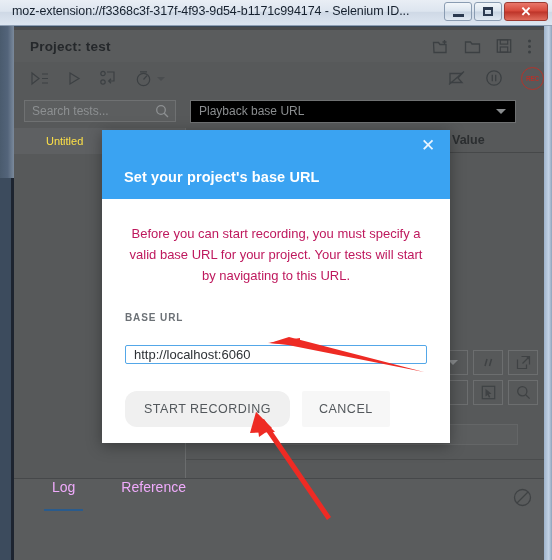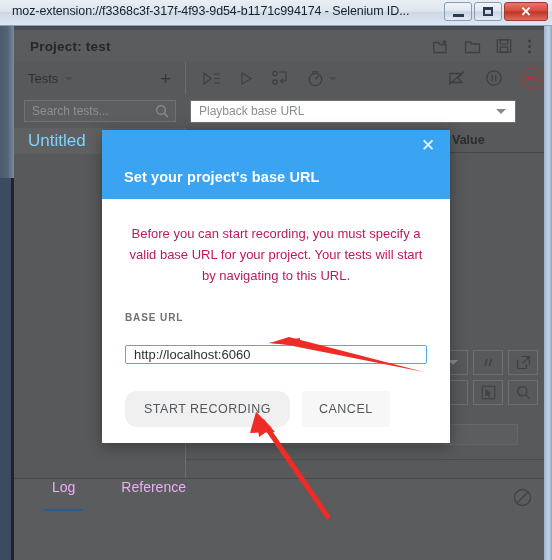--- a/index.html
+++ b/index.html
@@ -124,42 +124,42 @@
   }
   .search-box input {
     border: none; background: transparent; outline: none;
     font-family: "Liberation Sans", sans-serif;
     font-size: 12px; color: #fde047; padding-left: 7px; width: 118px;
   }
   .search-box input::placeholder { color: #8d9092; }
   .url-box {
     margin-left: 14px; width: 326px; height: 23px;
     border: 1px solid #6f7172; box-sizing: border-box;
-    display: flex; align-items: center; background: #ffffff;
+    display: flex; align-items: center; background: #000000;
   }
   .url-box input {
     border: none; background: transparent; outline: none;
     font-family: "Liberation Sans", sans-serif;
     font-size: 12px; color: #8b8e90; padding-left: 8px; flex: 1;
   }
   .url-box input::placeholder { color: #8b8e90; }
   .caret-dd {
     width: 0; height: 0; margin-right: 9px;
     border-left: 5px solid transparent; border-right: 5px solid transparent;
     border-top: 5px solid #888b8d;
   }
 
   
   .left-panel {
     position: absolute; left: 0; top: 101px; width: 172px; height: 350px;
     border-right: 1px solid #6b6d6e; box-sizing: border-box;
   }
   .test-item {
     height: 26px; display: flex; align-items: center;
-    padding-left: 14px; font-size: 17px; color: #7dd3fc;
+    padding-left: 32px; font-size: 11px; color: #fde047;
     background: #5e6062;
   }
   .right-panel {
     position: absolute; left: 172px; top: 101px; width: 358px; height: 350px;
   }
   .grid-head {
     height: 24px; display: flex; align-items: center;
     border-bottom: 1px solid #464849; font-size: 12.5px; font-weight: bold; color: #2b2e30;
   }
   .gh-cell { padding-left: 10px; }
@@ -311,25 +311,20 @@
           <svg width="5" height="17" viewBox="0 0 5 17">
               <circle cx="2.5" cy="3" r="1.5" fill="#3c4043"></circle>
               <circle cx="2.5" cy="8.5" r="1.5" fill="#3c4043"></circle>
               <circle cx="2.5" cy="14" r="1.5" fill="#3c4043"></circle>
             </svg>
         </span>
       </div>
     </div>
 
     <div class="toolbar">
-      <div class="toolbar-left">
-        <span class="tests-label">Tests</span>
-        <span class="caret-sm"></span>
-        <span class="plus-btn">+</span>
-      </div>
       <div class="toolbar-right">
         <span class="ic">
           <svg width="20" height="15" viewBox="0 0 20 15">
               <path d="M2 2l7 5.5L2 13z" fill="none" stroke="#3c4043" stroke-width="1.2"></path>
               <path d="M12 3h6M12 7.5h6M12 12h6" stroke="#3c4043" stroke-width="1.2"></path>
             </svg>
         </span>
         <span class="ic">
           <svg width="14" height="15" viewBox="0 0 14 15">
               <path d="M2 2l9 5.5L2 13z" fill="none" stroke="#3c4043" stroke-width="1.2"></path>

